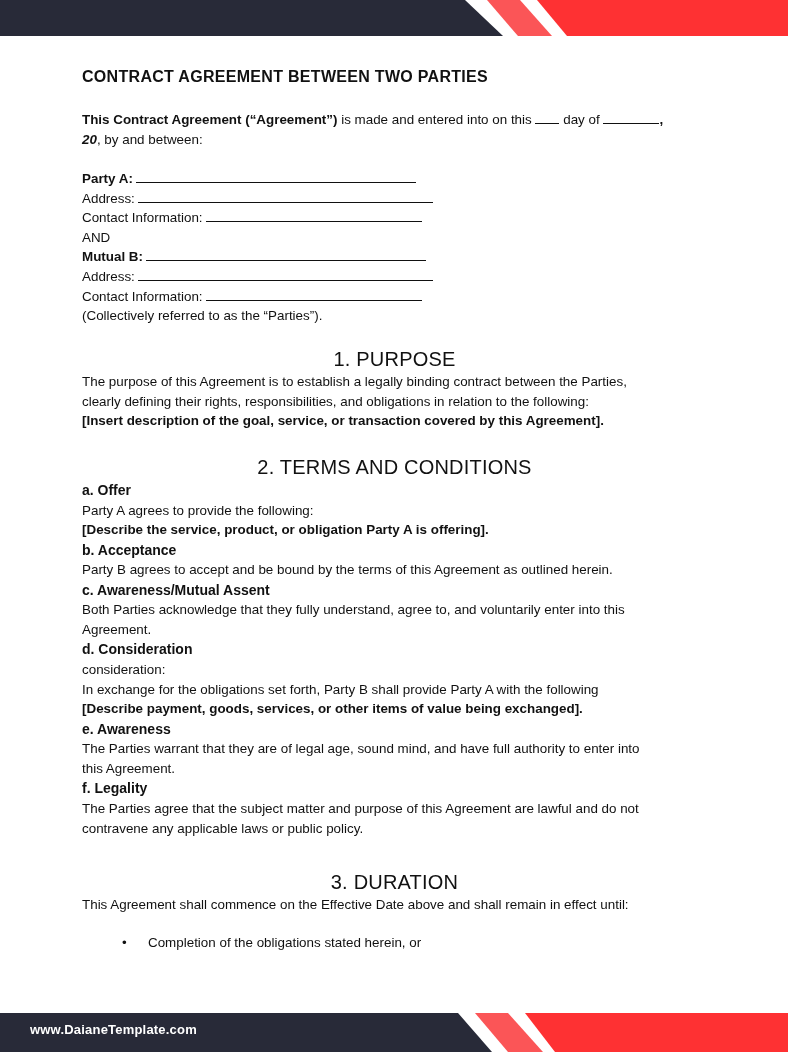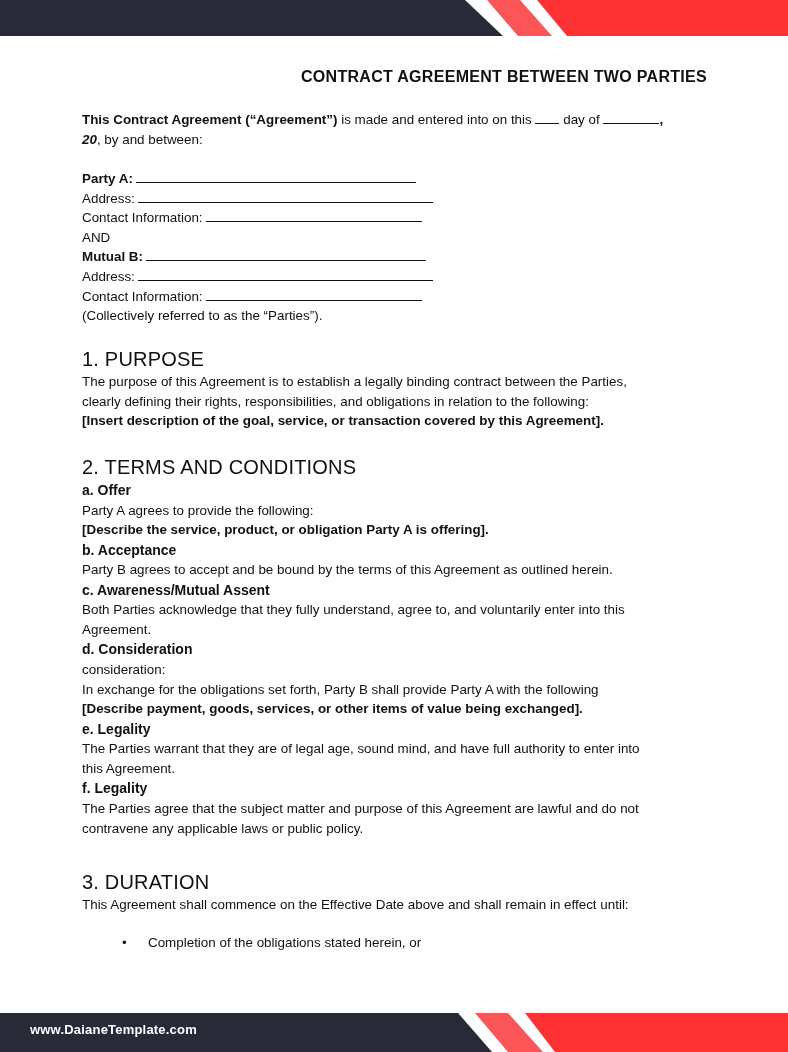--- a/index.html
+++ b/index.html
@@ -14,32 +14,32 @@
     #footer-band { top: 1013px; height: 39px; }
     .footer-url {
       position: absolute; left: 30px; top: 9px;
       color: #ffffff; font-weight: bold; font-size: 13px; letter-spacing: 0.2px;
     }
     .page {
       position: absolute; left: 82px; top: 0; width: 625px;
       font-size: 13.4px; line-height: 19.6px;
     }
     .doc-title {
-      position: absolute; left: 0; width: 625px; top: 67px; text-align: right;
+      position: absolute; left: 0; width: 625px; top: 67px; text-align: left;
       font-weight: bold; font-size: 16px; letter-spacing: 0.3px;
     }
     .intro { position: absolute; top: 110px; left: 0; width: 625px; }
     .b { font-weight: bold; }
     .bi { font-weight: bold; font-style: italic; }
     .blank { display: inline-block; border-bottom: 1px solid #111; height: 13px; vertical-align: baseline; }
     .parties { position: absolute; top: 169px; left: 0; width: 625px; }
     .prow { display: block; height: 19.6px; white-space: nowrap; }
     .prow .blank { margin-left: 3px; }
     .section { position: absolute; left: 0; width: 625px; }
-    .h1 { font-size: 20px; line-height: 26px; font-weight: normal; letter-spacing: 0.2px; }
+    .h1 { font-size: 20px; line-height: 26px; font-weight: normal; letter-spacing: 0.2px; text-align: center; }
     .h2 { font-weight: bold; font-size: 14px; line-height: 20.5px; }
     .p { margin: 0; }
     ul.bul { margin: 18px; padding: 0; list-style: none; }
     ul.bul li { position: relative; padding-left: 48px; }
     ul.bul li::before { content: "\2022"; position: absolute; left: 22px; }
   </style>
 </head>
 <body>
 
 <div id="header-band" class="band">
@@ -83,21 +83,21 @@
     <div class="p b">[Describe the service, product, or obligation Party A is offering].</div>
     <div class="h2">b. Acceptance</div>
     <div class="p">Party B agrees to accept and be bound by the terms of this Agreement as outlined herein.</div>
     <div class="h2">c. Awareness/Mutual Assent</div>
     <div class="p">Both Parties acknowledge that they fully understand, agree to, and voluntarily enter into this</div>
     <div class="p">Agreement.</div>
     <div class="h2">d. Consideration</div>
     <div class="p">consideration:</div>
     <div class="p">In exchange for the obligations set forth, Party B shall provide Party A with the following</div>
     <div class="p b">[Describe payment, goods, services, or other items of value being exchanged].</div>
-    <div class="h2">e. Legality</div>
+    <div class="h2">e. Awareness</div>
     <div class="p">The Parties warrant that they are of legal age, sound mind, and have full authority to enter into</div>
     <div class="p">this Agreement.</div>
     <div class="h2">f. Legality</div>
     <div class="p">The Parties agree that the subject matter and purpose of this Agreement are lawful and do not</div>
     <div class="p">contravene any applicable laws or public policy.</div>
   </div>
 
   <div class="section" style="top:869px">
     <div class="h1">3. DURATION</div>
     <div class="p">This Agreement shall commence on the Effective Date above and shall remain in effect until:</div>

